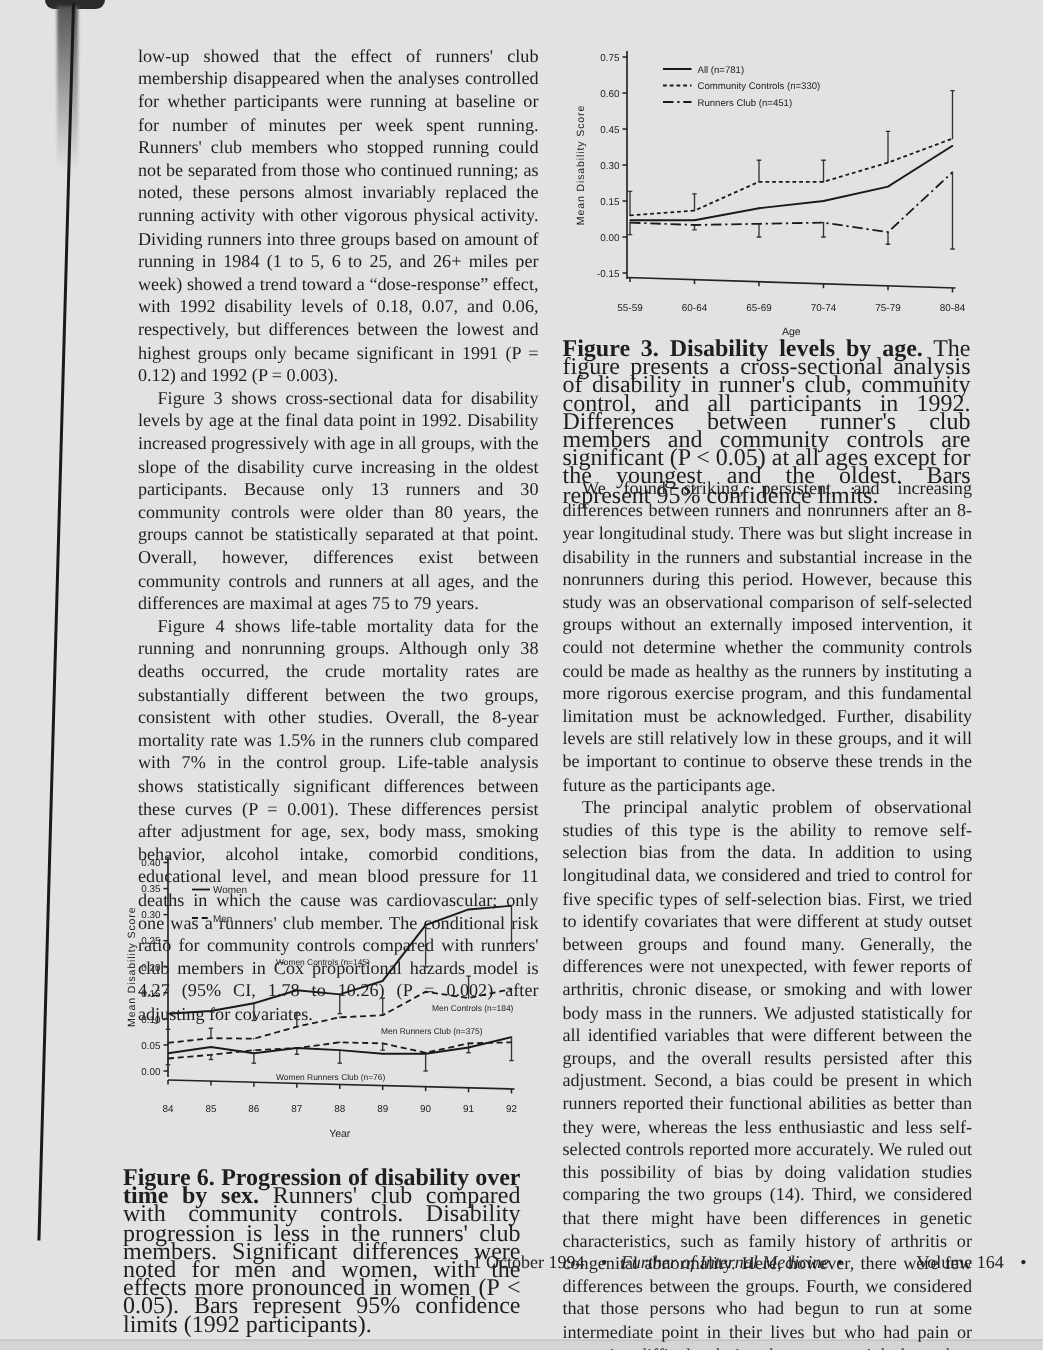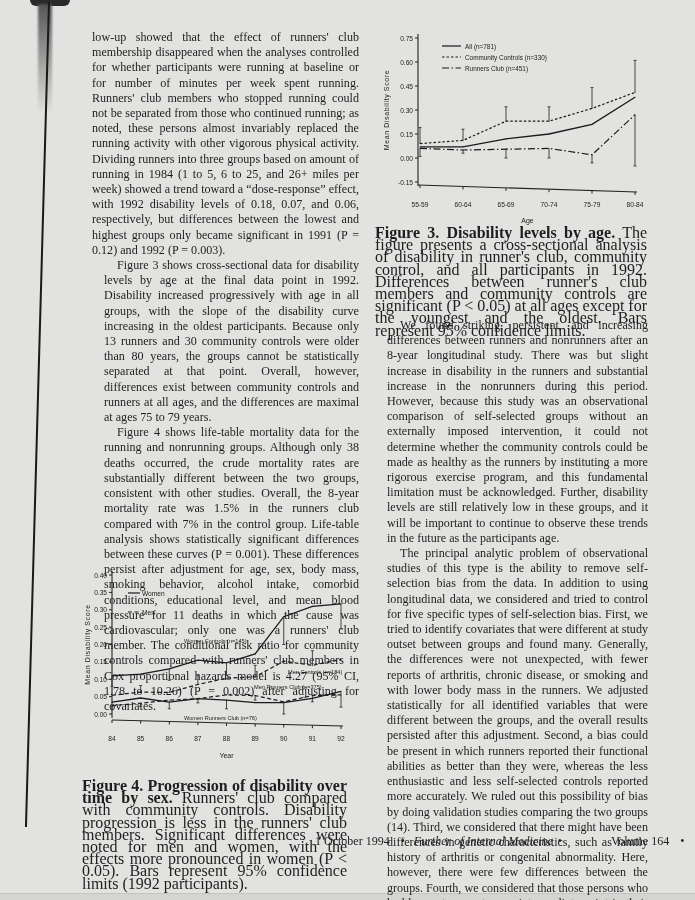--- a/index.html
+++ b/index.html
@@ -24,21 +24,21 @@
   }
   .bottom-edge {
     position: absolute; left: 0; right: 0; top: 893px; height: 7px;
     background: #d4d4d2; border-top: 1px solid #c4c4c2;
   }
   .col {
     position: absolute; font-size: 12.1px; line-height: 15.2px; text-align: justify;
     hyphens: manual;
   }
   .col p { margin: 0; text-indent: 0; }
-  .col p.indent { text-indent: 13px; margin-left: 12px; }
+  .col p.indent { text-indent: 13px; }
   #left-col { left: 92px; top: 30px; width: 267px; }
   #right-col { left: 375px; top: 318px; width: 273px; }
   .heading { font-weight: bold; font-size: 12.4px; margin: 0 0 10px 0; }
   .caption { position: absolute; font-size: 16px; line-height: 12.2px; text-align: justify; }
   .caption b { font-weight: bold; }
   #fig3-caption { left: 375px; top: 227px; width: 272px; }
   #fig2-caption { left: 82px; top: 780px; width: 265px; }
   .fig { position: absolute; }
   #fig3 { left: 362px; top: 28px; width: 333px; height: 200px; }
   #fig2 { left: 80px; top: 560px; width: 280px; height: 220px; }
@@ -282,21 +282,21 @@
       <text x="62" y="35.5" font-size="6.6">Women</text>
       <line x1="48" y1="52" x2="60" y2="52" stroke="#1a1a1a" stroke-width="1.2" stroke-dasharray="4,2.5"></line>
       <text x="62" y="54.5" font-size="6.6">Men</text>
       <text x="104" y="83" font-size="5.6" text-anchor="start">Women Controls (n=145)</text>
       <text x="208" y="114" font-size="5.6" text-anchor="start">Men Controls (n=184)</text>
       <text x="174" y="129" font-size="5.6" text-anchor="start">Men Runners Club (n=375)</text>
       <text x="104" y="160" font-size="5.6" text-anchor="start">Women Runners Club (n=76)</text>
     </svg>
 </div>
 <div id="fig2-caption" class="caption">
-  <b>Figure 4. Progression of disability over time by sex.</b><span> Runners' club compared with community controls. Disability progression is less in the runners' club members. Significant differences were noted for men and women, with the effects more pronounced in women (P &lt; 0.05). Bars represent 95% confidence limits (1992 participants).</span>
+  <b>Figure 6. Progression of disability over time by sex.</b><span> Runners' club compared with community controls. Disability progression is less in the runners' club members. Significant differences were noted for men and women, with the effects more pronounced in women (P &lt; 0.05). Bars represent 95% confidence limits (1992 participants).</span>
 </div>
 
 <div class="footer">
   <span>1 October 1994</span>
   <span class="sep">•</span>
   <i>Further of Internal Medicine</i>
   <span class="sep">•</span>
   <span>Volume 164</span>
   <span class="sep">•</span>
   <span>Number 5</span>

